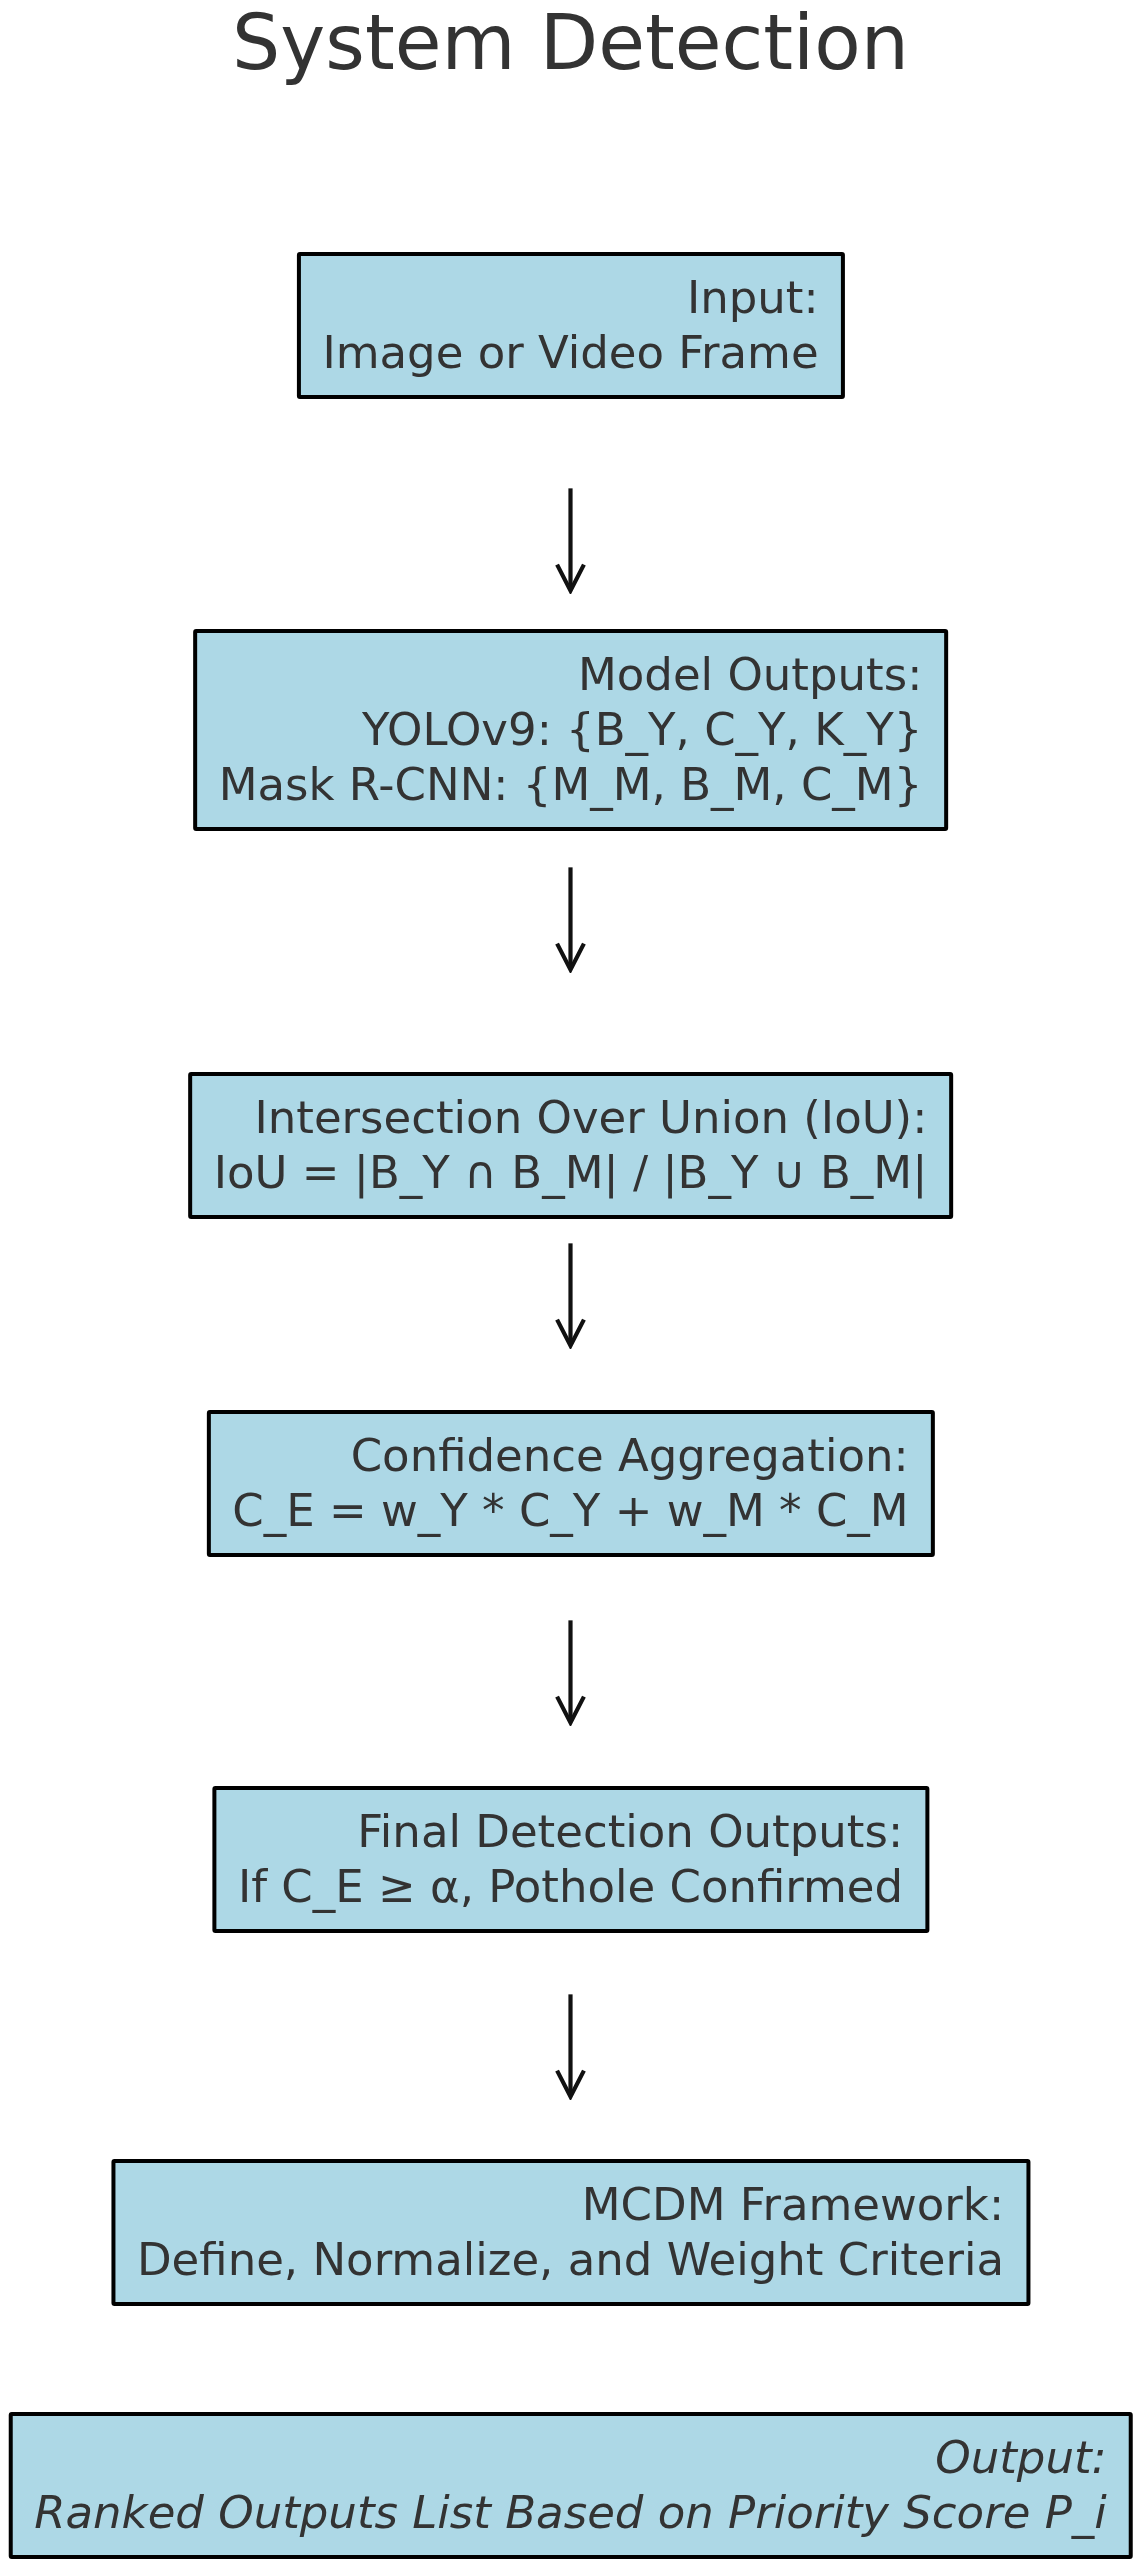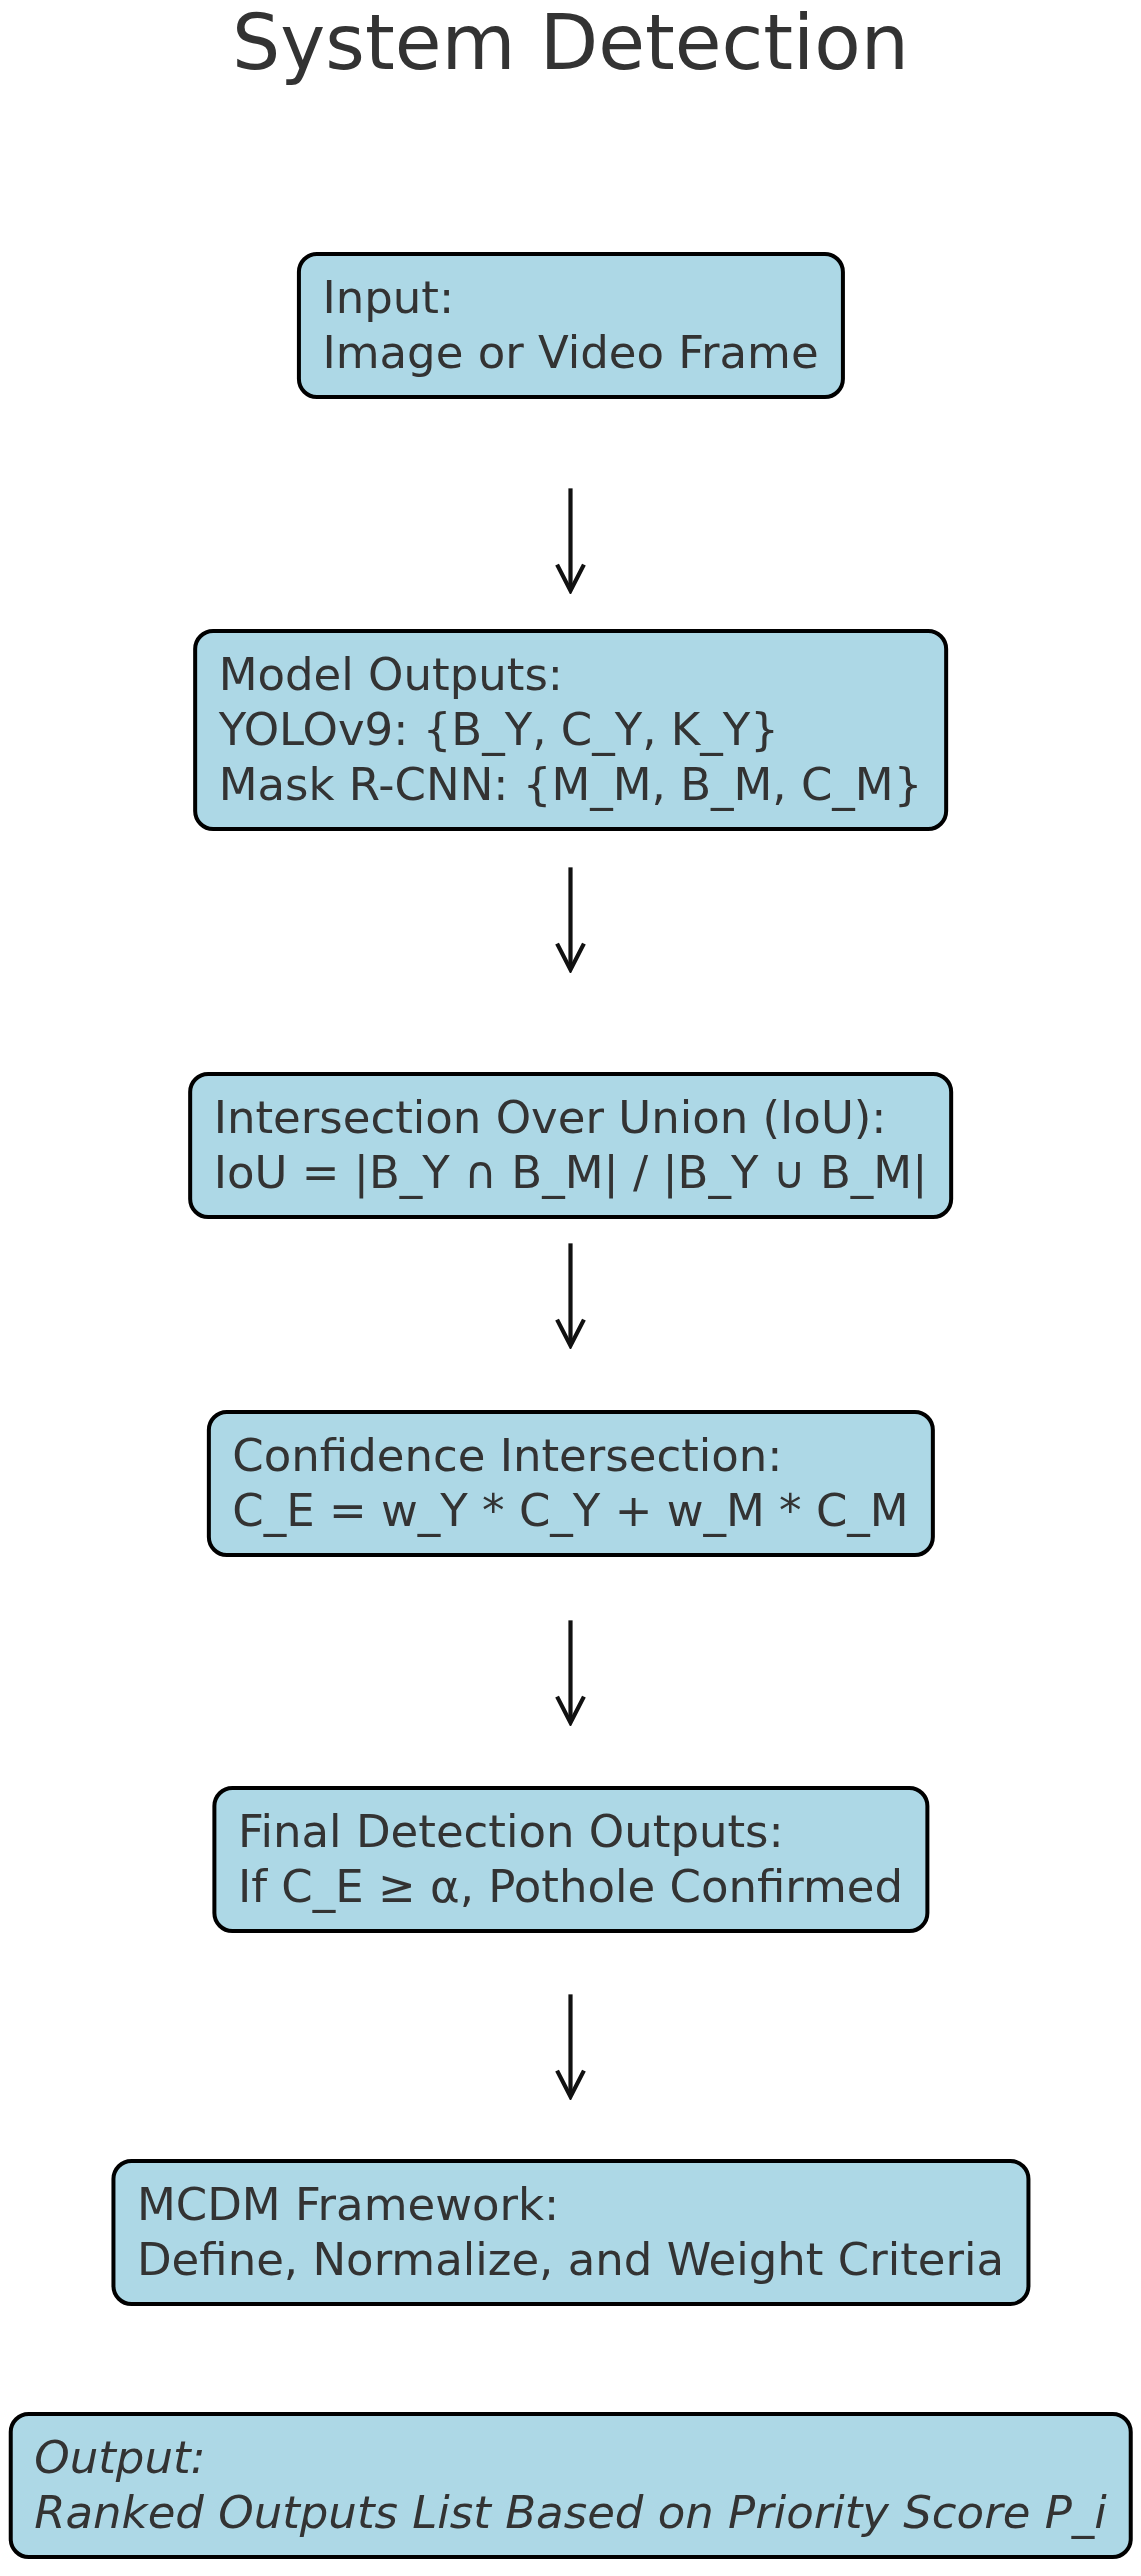--- a/index.html
+++ b/index.html
@@ -28,25 +28,25 @@
     color: var(--text, #333333);
   }
   .node {
     position: absolute;
     left: 50%;
     transform: translateX(-50%);
     width: max-content;
     box-sizing: content-box;
     background: var(--box-fill, #ADD8E6);
     border: 4.2px solid var(--box-border, #000000);
-    border-radius: 20px;
+    border-radius: 3px;
     padding: 14.3px 22px;
     color: var(--text, #333333);
     font-size: 45px;
-    text-align: left;
+    text-align: right;
   }
   .node .line {
     line-height: 55px;
     white-space: pre;
   }
   .node-1 { top: 252px; }
   .node-2 { top: 629px; }
   .node-3 { top: 1032px; margin-top: 40px; }
   .node-4 { top: 1410px; }
   .node-5 { top: 1786px; }
@@ -101,21 +101,21 @@
     <div class="line">Intersection Over Union (IoU):</div>
     <div class="line">IoU = |B_Y ∩ B_M| / |B_Y ∪ B_M|</div>
   </div>
 
   <svg class="arrow arrow-3" viewBox="0 0 56 130" xmlns="http://www.w3.org/2000/svg">
     <line x1="28" y1="4" x2="28" y2="121"></line>
     <path d="M 12 95 L 28 126 L 44 95"></path>
   </svg>
 
   <div class="node node-4">
-    <div class="line">Confidence Intersection:</div>
+    <div class="line">Confidence Aggregation:</div>
     <div class="line">C_E = w_Y * C_Y + w_M * C_M</div>
   </div>
 
   <svg class="arrow arrow-4" viewBox="0 0 56 130" xmlns="http://www.w3.org/2000/svg">
     <line x1="28" y1="4" x2="28" y2="121"></line>
     <path d="M 12 95 L 28 126 L 44 95"></path>
   </svg>
 
   <div class="node node-5">
     <div class="line">Final Detection Outputs:</div>

